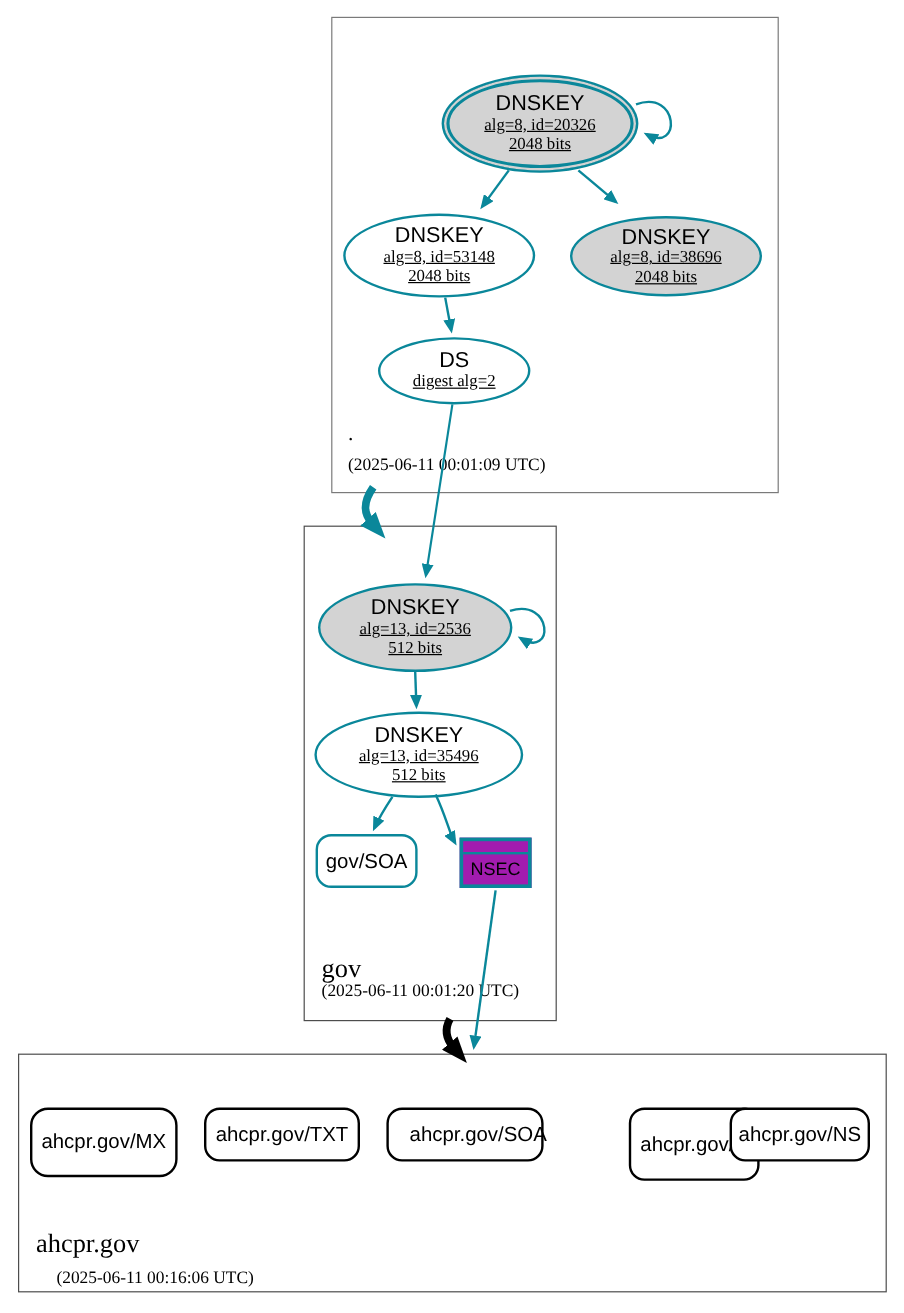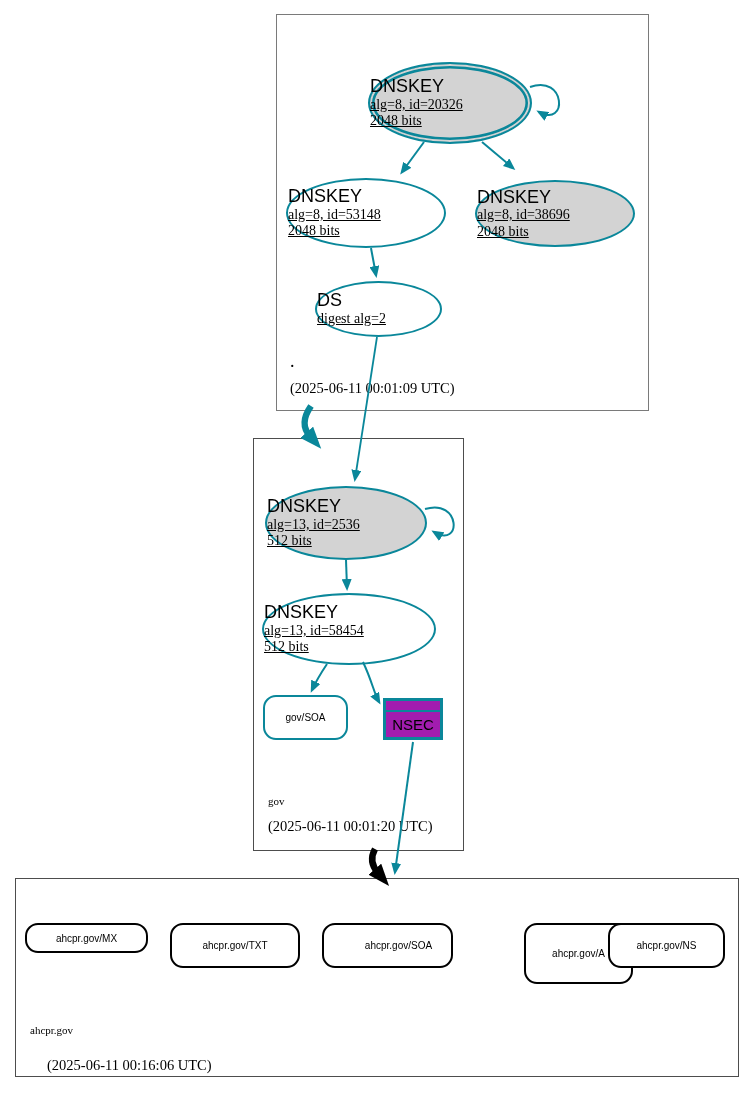--- a/index.html
+++ b/index.html
@@ -6,47 +6,47 @@
   .canvas {
     position:relative; width:753px; height:1094px; background:#ffffff;
     font-family:"Liberation Sans", sans-serif; overflow:hidden;
   }
   .zone {
     position:absolute; border:1.4px solid #4d4d4d; background:transparent; z-index:1;
   }
   .zone.root { border-color:#7a7a7a; }
   .zonelabel {
     position:absolute; z-index:3; color:#000;
-    font-family:"Liberation Serif", serif; font-size:11px; line-height:1;
+    font-family:"Liberation Serif", serif; font-size:22px; line-height:1;
   }
   .ts {
     position:absolute; z-index:3; color:#000;
     font-family:"Liberation Serif", serif; font-size:14.5px; line-height:1;
   }
   .ellipse {
     position:absolute; z-index:2; border-radius:50%;
     border:2.4px solid #0a879a; background:#ffffff;
-    display:flex; flex-direction:column; align-items:flex-start; justify-content:center;
+    display:flex; flex-direction:column; align-items:center; justify-content:center;
     text-align:center; box-sizing:border-box;
   }
   .ellipse.sep { background:#d3d3d3; }
   .ellipse.dbl {
     box-shadow: inset 0 0 0 2px #d3d3d3, inset 0 0 0 4.6px #0a879a;
   }
   .node-title {
     font-family:"Liberation Sans", sans-serif; font-size:18px; color:#000; line-height:1.15;
   }
   .node-sub {
     font-family:"Liberation Serif", serif; font-size:14px; color:#000; line-height:1.18;text-decoration:underline;
   }
   .rrset {
     position:absolute; z-index:2; box-sizing:border-box;
     border:2px solid #000; border-radius:13px; background:#fff;
     display:flex; align-items:center; justify-content:center;
-    font-size:10px; color:#000;
+    font-size:17px; color:#000;
   }
   .rrset.secure { border-color:#0a879a; border-width:2.2px; }
   .nsec {
     position:absolute; z-index:2; box-sizing:border-box;
     border:3px solid #0a879a; background:#a21caf;
     display:flex; flex-direction:column;
   }
   .nsec .bar { height:9px; border-bottom:2.6px solid #0a879a; }
   .nsec .lbl {
     flex:1; display:flex; align-items:center; justify-content:center;
@@ -96,34 +96,34 @@
   </div>
 
   <div class="ellipse sep" style="left:265px; top:486px; width:162px; height:74px;">
     <div class="node-title">DNSKEY</div>
     <div class="node-sub">alg=13, id=2536</div>
     <div class="node-sub">512 bits</div>
   </div>
 
   <div class="ellipse" style="left:262px; top:593px; width:174px; height:72px;">
     <div class="node-title">DNSKEY</div>
-    <div class="node-sub">alg=13, id=58454</div>
+    <div class="node-sub">alg=13, id=35496</div>
     <div class="node-sub">512 bits</div>
   </div>
 
   <div class="rrset secure" style="left:263px; top:695px; width:85px; height:45px;">
     <span>gov/SOA</span>
   </div>
 
   <div class="nsec" style="left:383px; top:698px; width:60px; height:42px;">
     <div class="bar"></div>
     <div class="lbl">NSEC</div>
   </div>
 
-  <div class="rrset" style="left:25px; top:923px; width:123px; height:30px;">
+  <div class="rrset" style="left:25px; top:923px; width:123px; height:58px;border-radius:15px;">
     <span>ahcpr.gov/MX</span>
   </div>
   <div class="rrset" style="left:170px; top:923px; width:130px; height:45px;">
     <span>ahcpr.gov/TXT</span>
   </div>
   <div class="rrset" style="left:322px; top:923px; width:131px; height:45px;padding-left:22px;">
     <span>ahcpr.gov/SOA</span>
   </div>
   <div class="rrset" style="left:478px; top:923px; width:109px; height:61px;margin-left:46px;">
     <span>ahcpr.gov/A</span>

